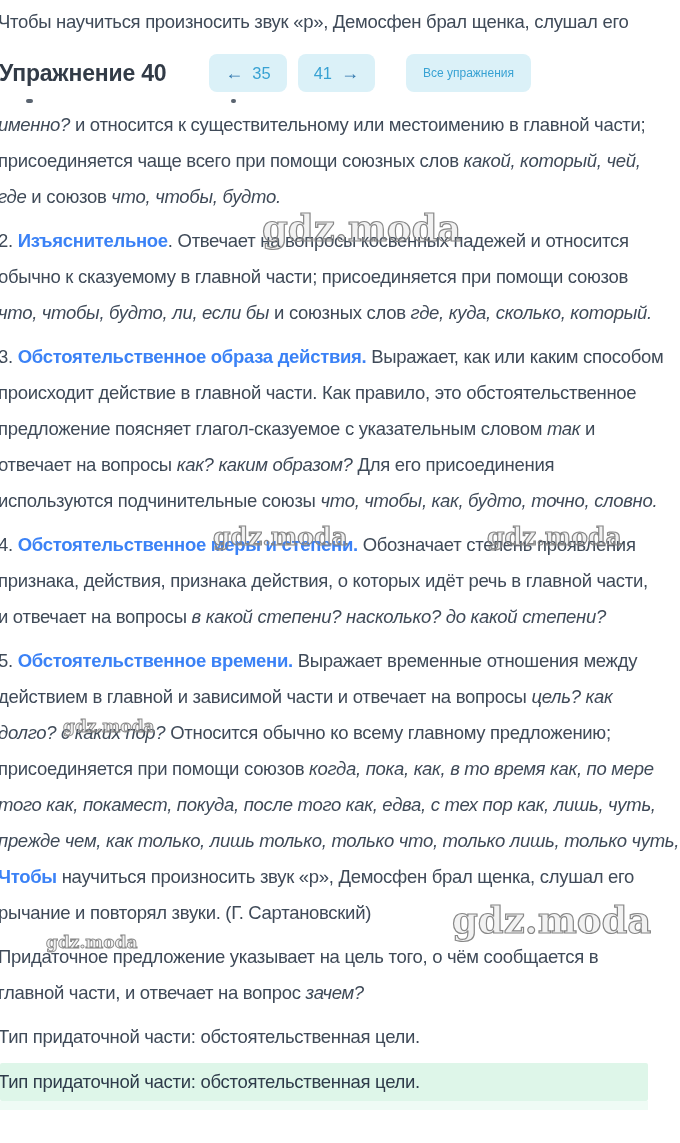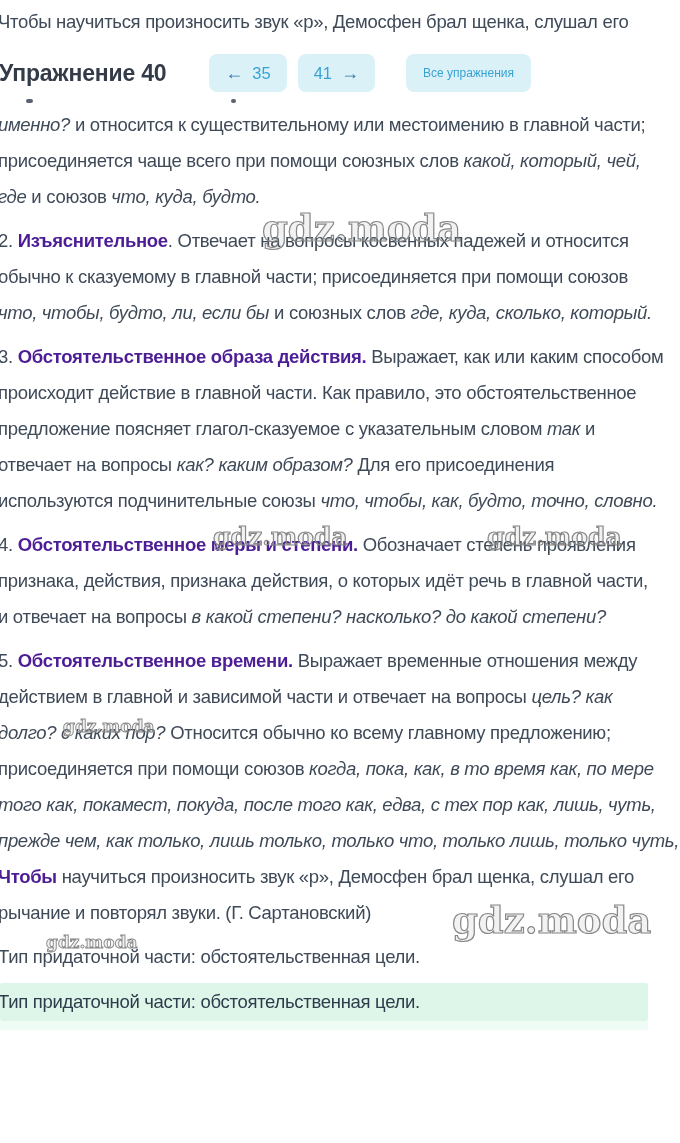--- a/index.html
+++ b/index.html
@@ -36,21 +36,21 @@
   .clip-marks i { position:absolute; top:2px; background:#5a6470; height:4px; border-radius:2px; }
   .clip-marks i.m1 { left:26px; width:7px; }
   .clip-marks i.m2 { left:231px; width:5px; }
 
   .para { margin:0 0 8px 0; }
   .line {
     line-height:36px; font-size:18.5px; color:#3f4a58;
     letter-spacing:-0.3px; white-space:nowrap; margin-left:-2px;
   }
   .s-n { }
-  .s-b { font-weight:700; color:#4c1d95;text-align:center; }
+  .s-b { font-weight:700; color:#3b82f6;text-align:center; }
   .s-i { font-style:italic; }
 
   
   .answer-box {
     margin-top:4px; width:648px; height:38px; background:#def6e9;
     border-radius:2px; display:flex; align-items:center;
   }
   .answer-box .ans-text {
     font-size:18.5px; color:#2e3b4a; letter-spacing:-0.3px; white-space:nowrap; margin-left:-2px;
   }
@@ -97,21 +97,21 @@
   <div class="content">
     <div class="clip-marks">
         <i class="m1"></i>
         <i class="m2"></i>
       </div>
 
     <div id="paragraphs">
         <div class="para">
           <div class="line"><span class="s-i">именно?</span><span class="s-n"> и относится к существительному или местоимению в главной части;</span></div>
           <div class="line"><span class="s-n">присоединяется чаще всего при помощи союзных слов </span><span class="s-i">какой, который, чей,</span></div>
-          <div class="line"><span class="s-i">где</span><span class="s-n"> и союзов </span><span class="s-i">что, куда, будто.</span></div>
+          <div class="line"><span class="s-i">где</span><span class="s-n"> и союзов </span><span class="s-i">что, чтобы, будто.</span></div>
         </div>
         <div class="para">
           <div class="line"><span class="s-n">2. </span><span class="s-b">Изъяснительное</span><span class="s-n">. Отвечает на вопросы косвенных падежей и относится</span></div>
           <div class="line"><span class="s-n">обычно к сказуемому в главной части; присоединяется при помощи союзов</span></div>
           <div class="line"><span class="s-i">что, чтобы, будто, ли, если бы</span><span class="s-n"> и союзных слов </span><span class="s-i">где, куда, сколько, который.</span></div>
         </div>
         <div class="para">
           <div class="line"><span class="s-n">3. </span><span class="s-b">Обстоятельственное образа действия.</span><span class="s-n"> Выражает, как или каким способом</span></div>
           <div class="line"><span class="s-n">происходит действие в главной части. Как правило, это обстоятельственное</span></div>
           <div class="line"><span class="s-n">предложение поясняет глагол-сказуемое с указательным словом </span><span class="s-i">так</span><span class="s-n"> и</span></div>
@@ -127,20 +127,24 @@
           <div class="line"><span class="s-n">5. </span><span class="s-b">Обстоятельственное времени.</span><span class="s-n"> Выражает временные отношения между</span></div>
           <div class="line"><span class="s-n">действием в главной и зависимой части и отвечает на вопросы </span><span class="s-i">цель? как</span></div>
           <div class="line"><span class="s-i">долго? с каких пор?</span><span class="s-n"> Относится обычно ко всему главному предложению;</span></div>
           <div class="line"><span class="s-n">присоединяется при помощи союзов </span><span class="s-i">когда, пока, как, в то время как, по мере</span></div>
           <div class="line"><span class="s-i">того как, покамест, покуда, после того как, едва, с тех пор как, лишь, чуть,</span></div>
           <div class="line"><span class="s-i">прежде чем, как только, лишь только, только что, только лишь, только чуть,</span></div>
           <div class="line"><span class="s-b">Чтобы</span><span class="s-n"> научиться произносить звук «р», Демосфен брал щенка, слушал его</span></div>
           <div class="line"><span class="s-n">рычание и повторял звуки. (Г. Сартановский)</span></div>
         </div>
         <div class="para">
+          <div class="line"><span class="s-n">Придаточное предложение указывает на цель того, о чём сообщается в</span></div>
+          <div class="line"><span class="s-n">главной части, и отвечает на вопрос </span><span class="s-i">зачем?</span></div>
+        </div>
+        <div class="para">
           <div class="line"><span class="s-n">Тип придаточной части: обстоятельственная цели.</span></div>
         </div>
       </div>
 
     <div class="answer-box">
       <span class="ans-text">Тип придаточной части: обстоятельственная цели.</span>
     </div>
     <div class="strip"></div>
   </div>
 

